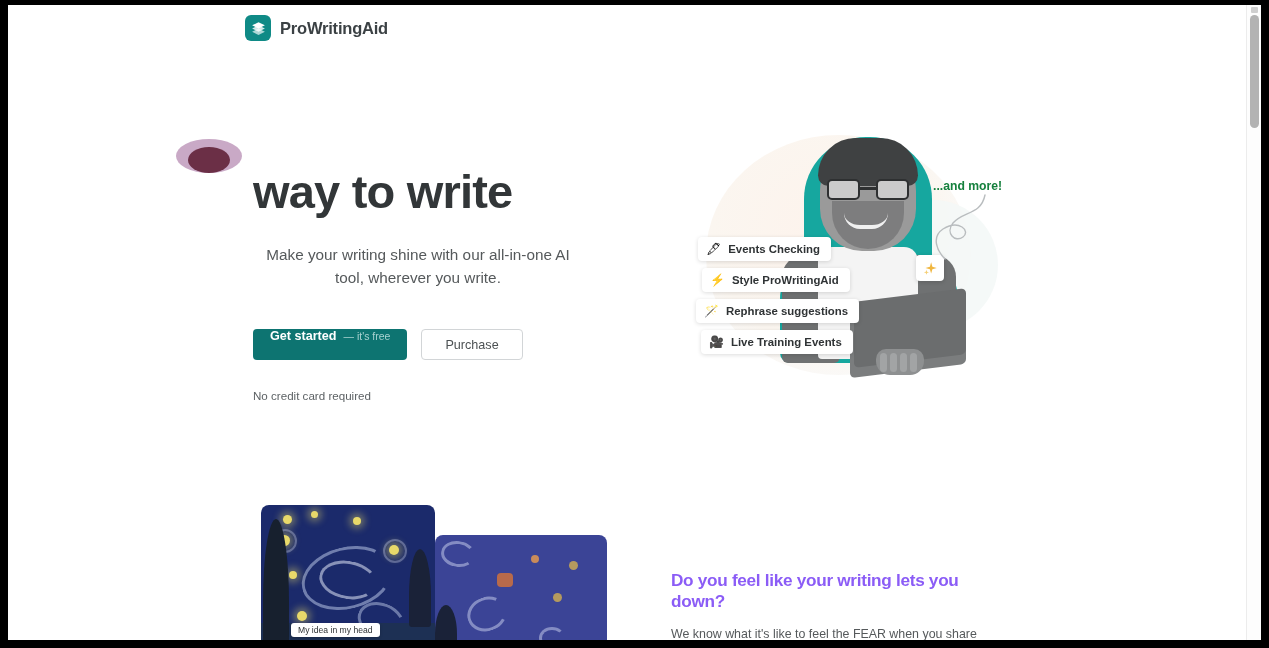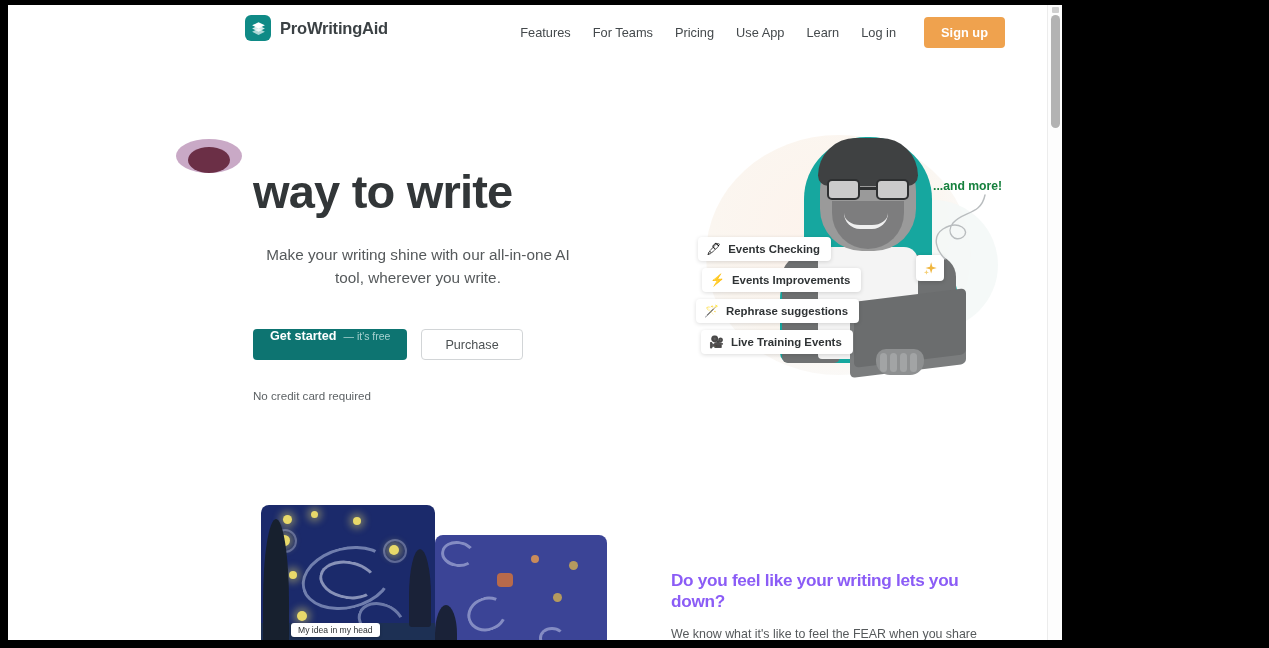--- a/index.html
+++ b/index.html
@@ -17,21 +17,21 @@
     position: absolute;
     inset: 0;
     background: #000000;
   }
 
   
   #viewport {
     position: absolute;
     left: 8px;
     top: 5px;
-    width: 1054px;
+    width: 1253px;
     height: 635px;
     background: #ffffff;
     overflow: hidden;
   }
 
   
   #scrollbar-track {
     position: absolute;
     right: 0px;
     top: 0px;
@@ -563,29 +563,20 @@
           <div id="logo-mark">
             <svg width="17" height="17" viewBox="0 0 24 24" aria-hidden="true">
               <path d="M3 7.5 L12 3 L21 7.5 L12 12 Z" fill="#ffffff"></path>
               <path d="M3 12 L12 7.5 L21 12 L12 16.5 Z" fill="#ffffff" opacity=".82"></path>
               <path d="M3 16.5 L12 12 L21 16.5 L12 21 Z" fill="#ffffff" opacity=".66"></path>
             </svg>
           </div>
           <span id="logo-text">ProWritingAid</span>
         </div>
 
-        <div id="nav">
-          <a class="nav-link">Features</a>
-          <a class="nav-link">For Teams</a>
-          <a class="nav-link">Pricing</a>
-          <a class="nav-link">Use App</a>
-          <a class="nav-link">Learn</a>
-          <a class="nav-link">Log in</a>
-          <button id="signup-btn">Sign up</button>
-        </div>
 
       </div>
 
       <div id="hero-left">
         <h1 id="hero-title">
           <br>
           <span>way to write</span>
         </h1>
         <p id="hero-sub">Make your writing shine with our all-in-one AI tool, wherever you write.</p>
 
@@ -629,21 +620,21 @@
           <div class="finger" style="left:24px"></div>
           <div class="finger" style="left:34px"></div>
         </div>
 
         <div class="chip" id="chip-0">
           <span class="chip-icon">🖋</span>
           <span class="chip-label">Events Checking</span>
         </div>
         <div class="chip" id="chip-1">
           <span class="chip-icon">⚡</span>
-          <span class="chip-label">Events Improvements</span>
+          <span class="chip-label">Style ProWritingAid</span>
         </div>
         <div class="chip" id="chip-2">
           <span class="chip-icon">🪄</span>
           <span class="chip-label">Rephrase suggestions</span>
         </div>
         <div class="chip" id="chip-3">
           <span class="chip-icon">🎥</span>
           <span class="chip-label">Live Training Events</span>
         </div>
 

